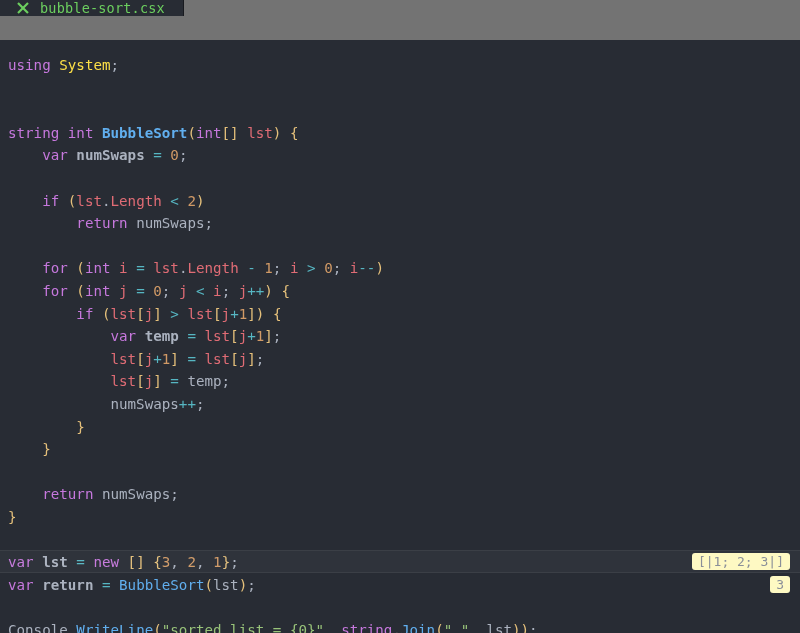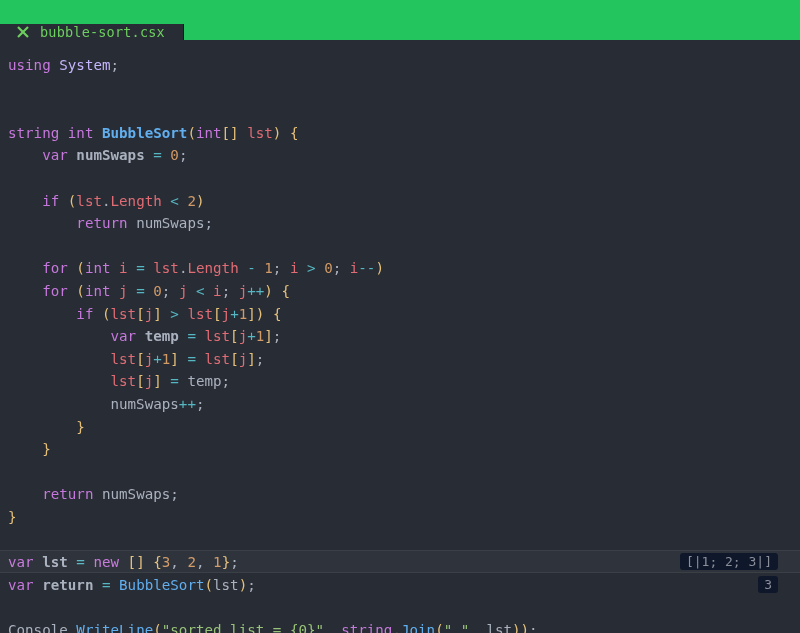--- a/index.html
+++ b/index.html
@@ -6,23 +6,23 @@
   html, body {
     width: 800px; height: 633px;
     background: #282c34;
     font-family: "Menlo", "Consolas", "DejaVu Sans Mono", monospace;
     font-size: 14.2px;
     color: #abb2bf;
     overflow: hidden;
   }
   .tab-bar {
     height: 40px;
-    background: #22c55e;
+    background: #737373;
     display: flex;
-    align-items: flex-end;
+    align-items: flex-start;
   }
   .tab {
     display: flex;
     align-items: center;
     gap: 10px;
     padding: 0 18px 0 16px;
     background: #282c34;
     border-right: 1px solid #181a1f;
   }
   .tab .close {
@@ -36,21 +36,21 @@
     padding: 14px 8px 8px 8px;
     position: relative;
   }
   pre {
     font-family: inherit;
     font-size: inherit;
     line-height: 22.6px;
     white-space: pre;
   }
   .c-kw  { color: #c678dd; margin-top: 9px; } 
-  .c-ns  { color: #c4b5fd; } 
+  .c-ns  { color: #fde047; } 
   .c-ty  { color: #c678dd; } 
   .c-fn  { color: #61afef; } 
   .c-fnb { color: #61afef; font-weight: bold; } 
   .c-nm  { color: #e06c75; } 
   .c-var { color: #abb2bf; font-weight: bold; } 
   .c-op  { color: #56b6c2; } 
   .c-br  { color: #e5c07b; } 
   .c-num { color: #d19a66; } 
   .c-str { color: #98c379; } 
   .c-pl  { color: #abb2bf; }
@@ -59,24 +59,24 @@
     position: absolute;
     left: 0; right: 0;
     height: 22.6px;
     background: rgba(255,255,255,0.035);
     border-top: 1px solid rgba(255,255,255,0.06);
     border-bottom: 1px solid rgba(255,255,255,0.06);
     pointer-events: none;
   }
   .inline-result {
     position: absolute;
-    right: 22px;
+    right: 10px;
     font-size: 13px;
     color: #8a8f99;
-    background: #0f172a;
+    background: #fef9c3;
     border-radius: 3px;
     padding: 1px 6px;
     pointer-events: none;
   }
 </style>
 </head>
 <body>
 
 <div class="tab-bar">
   <div class="tab">

